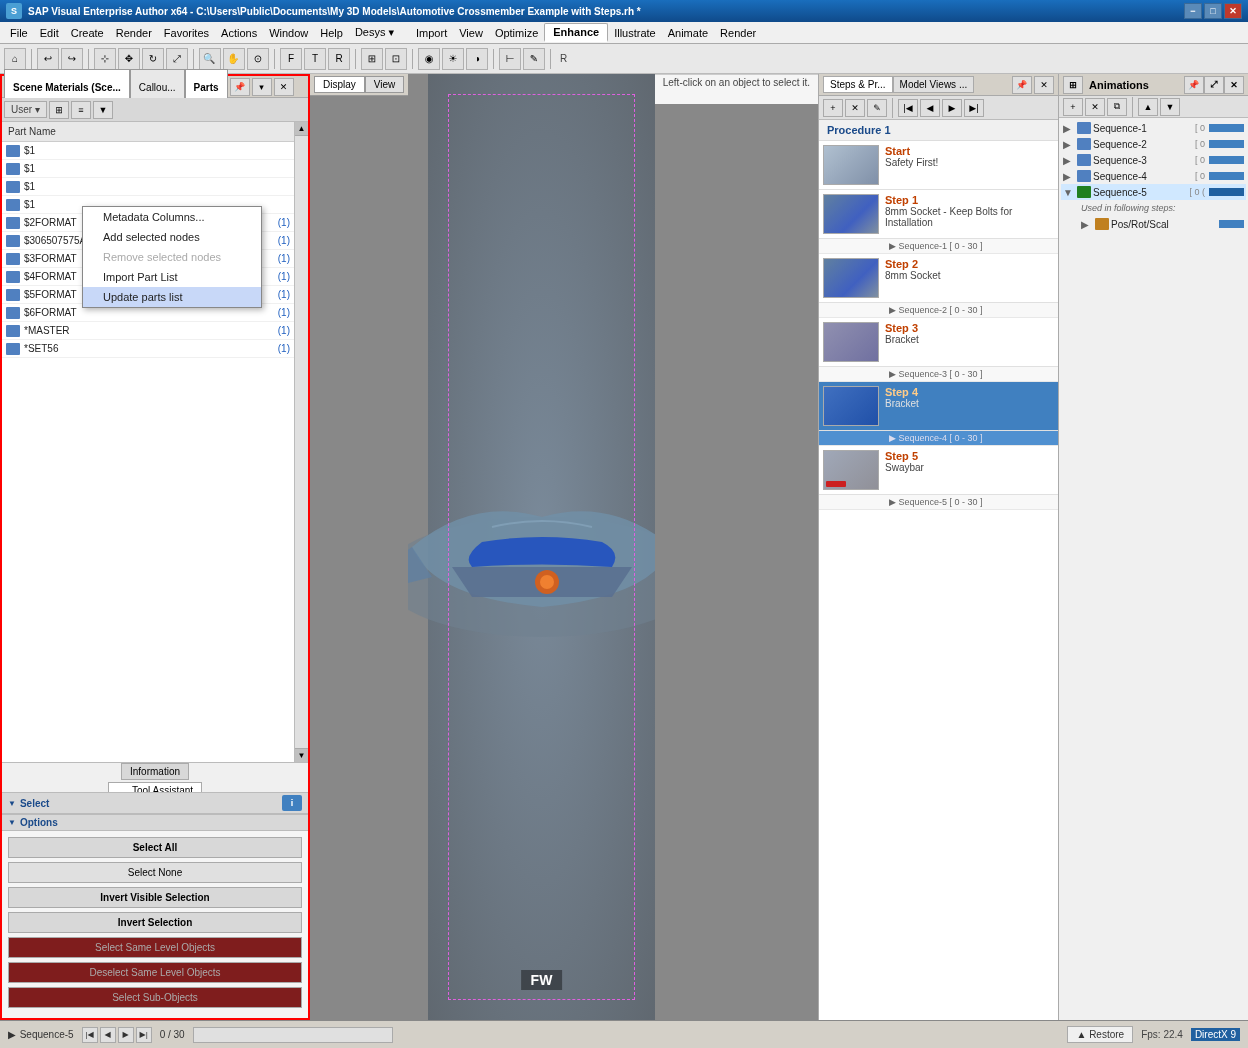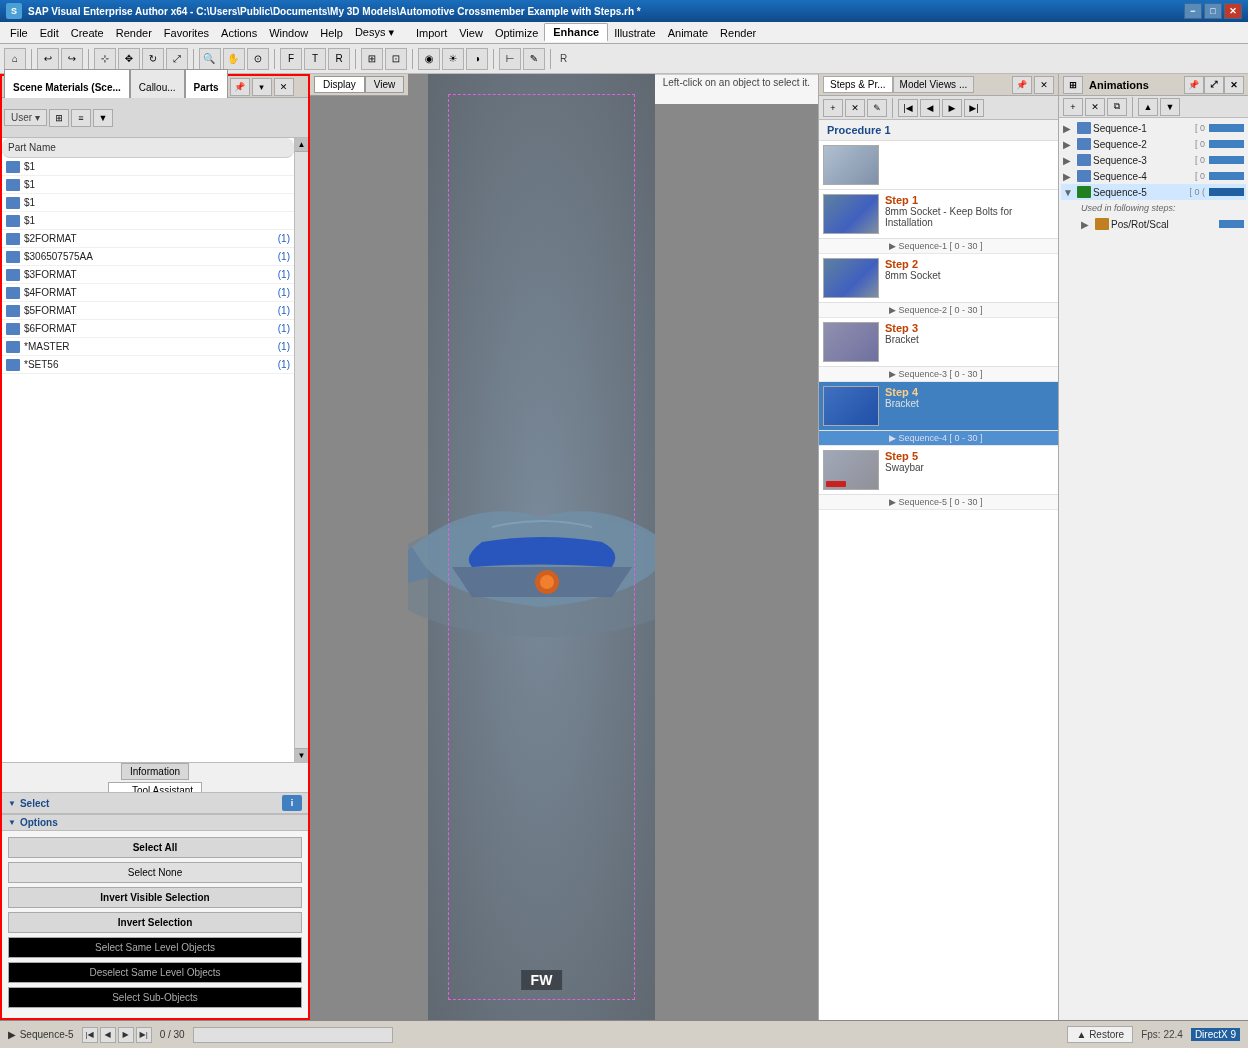--- a/index.html
+++ b/index.html
@@ -128,21 +128,20 @@
     .parts-header {
       background: #e8e8e8;
       border-bottom: 1px solid #ccc;
       padding: 2px 6px;
       font-size: 10px;
       color: #333;
       display: flex;
       align-items: center;
       gap: 4px;
       height: 20px;
-      border-radius: 8px;
     }
     .part-row {
       display: flex;
       align-items: center;
       padding: 1px 4px;
       height: 18px;
       border-bottom: 1px solid #f0f0f0;
       font-size: 10px;
     }
     .part-icon { width: 14px; height: 12px; background: #5080c0; margin-right: 4px; border-radius: 1px; flex-shrink: 0; }
@@ -193,21 +192,21 @@
       width: 100%;
       padding: 4px;
       margin-bottom: 4px;
       background: #e0e0e0;
       border: 1px solid #aaa;
       cursor: pointer;
       font-size: 10px;
       text-align: center;
     }
     .select-btn.bold { font-weight: bold; background: #d8d8d8; }
-    .select-btn.disabled { color: #aaa; background: #000000; cursor: default; }
+    .select-btn.disabled { color: #aaa; background: #7f1d1d; cursor: default; }
 
     
     #center-canvas {
       flex: 1;
       background: #888;
       position: relative;
       overflow: hidden;
     }
     .viewport-label {
       position: absolute;
@@ -397,21 +396,21 @@
       border-top: 1px solid #ccc;
       padding: 2px 8px;
       font-size: 10px;
       color: #444;
       height: 30px;
     }
 
     
     .left-toolbar {
       background: #d8d8d8;
-      height: 40px;
+      height: 24px;
       display: flex;
       align-items: center;
       padding: 0 2px;
       gap: 2px;
       border-bottom: 1px solid #bbb;
       flex-shrink: 0;
     }
     .lt-btn {
       width: 20px; height: 18px;
       background: #e0e0e0;
@@ -620,20 +619,27 @@
           </div>
       </div>
 
       <div style="position:absolute; right:0; top:0; bottom:0; width:14px; background:#e0e0e0; border-left:1px solid #bbb; display:flex; flex-direction:column;">
         <div style="height:14px; background:#c0c0c0; border-bottom:1px solid #aaa; display:flex; align-items:center; justify-content:center; font-size:8px;">▲</div>
         <div style="flex:1;"></div>
         <div style="height:14px; background:#c0c0c0; border-top:1px solid #aaa; display:flex; align-items:center; justify-content:center; font-size:8px;">▼</div>
       </div>
     </div>
 
+    <div id="context-menu">
+      <div class="ctx-item">Metadata Columns...</div>
+      <div class="ctx-item">Add selected nodes</div>
+      <div class="ctx-item disabled">Remove selected nodes</div>
+      <div class="ctx-item">Import Part List</div>
+      <div class="ctx-item highlighted">Update parts list</div>
+    </div>
 
     <div id="info-tool-panel">
       <div class="info-tab">Information</div>
       <div class="info-tab active">Tool Assistant</div>
       <div style="margin-left:auto; display:flex; gap:2px;">
         <div class="lt-btn">▾</div>
         <div class="lt-btn">✕</div>
       </div>
     </div>
 
@@ -725,20 +731,24 @@
 
     <div class="steps-list">
 
       <div class="procedure-label">
         <span>Procedure 1</span>
       </div>
 
       <div class="step-item">
         <div class="step-thumbnail step-thumb-start">
           <div class="thumb-img" style="background: linear-gradient(135deg,#b0c0d0,#8090a8);"></div>
+        </div>
+        <div class="step-info">
+          <div class="step-title">Start</div>
+          <div class="step-desc">Safety First!</div>
         </div>
       </div>
 
       <div class="step-item">
         <div class="step-thumbnail step-thumb-1">
           <div class="thumb-img blue"></div>
         </div>
         <div class="step-info">
           <div class="step-title">Step 1</div>
           <div class="step-desc">8mm Socket - Keep Bolts for Installation</div>

